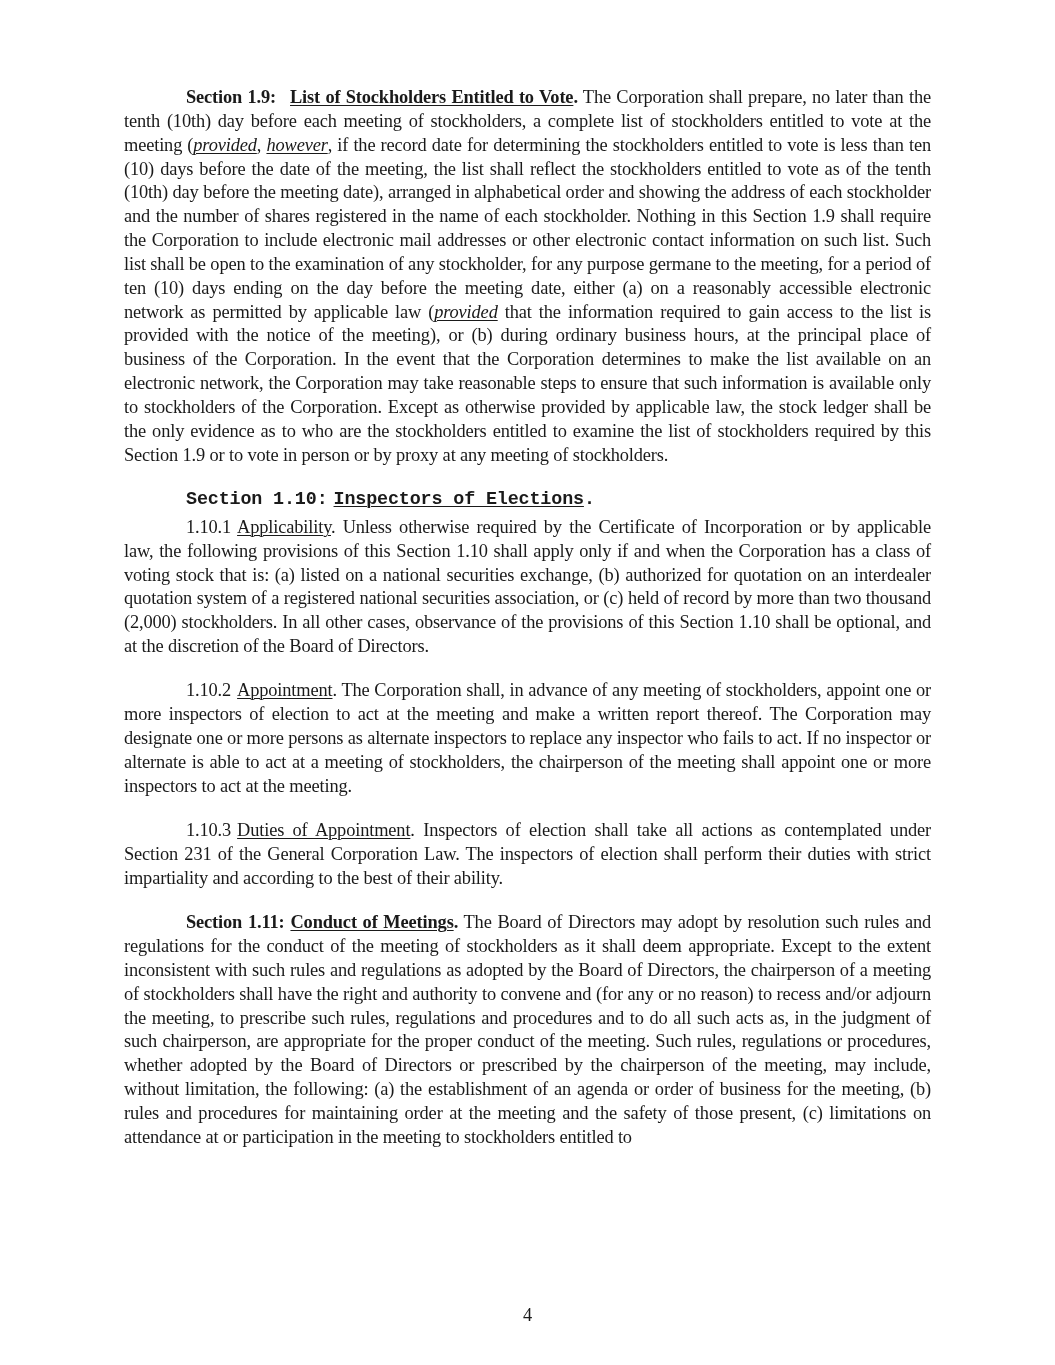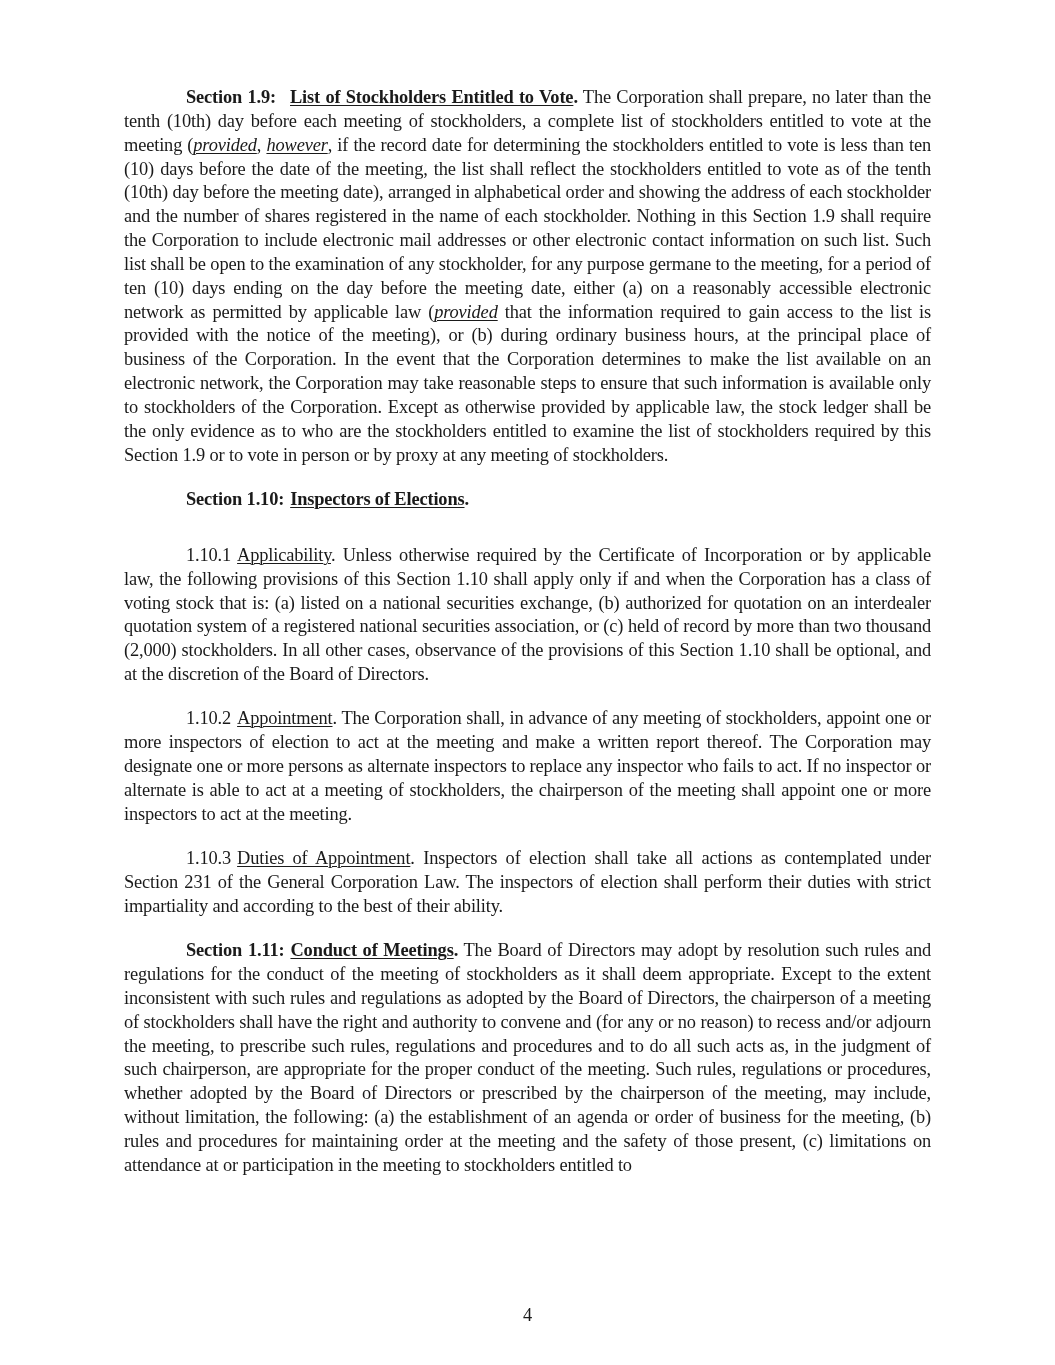--- a/index.html
+++ b/index.html
@@ -23,21 +23,22 @@
       font-size: 18.4px;
       line-height: 23.85px;
     }
     .para {
       margin: 0 0 20.5px 0;
       text-align: justify;
       text-indent: 62px;
       letter-spacing: -0.15px;
     }
     .para.heading-only {
-      margin-bottom: 32px;
+      margin-bottom: 4px;
+      font-family: Liberation Mono, monospace;
     }
     .b { font-weight: bold; }
     .u { text-decoration: underline; text-underline-offset: 2px; text-decoration-thickness: 1px; }
     .i { font-style: italic; }
     .gap { display: inline-block; width: 14px; }
     .gap-sm { display: inline-block; width: 6px; }
     .page-number {
       position: absolute;
       left: 0;
       width: 1055px;

